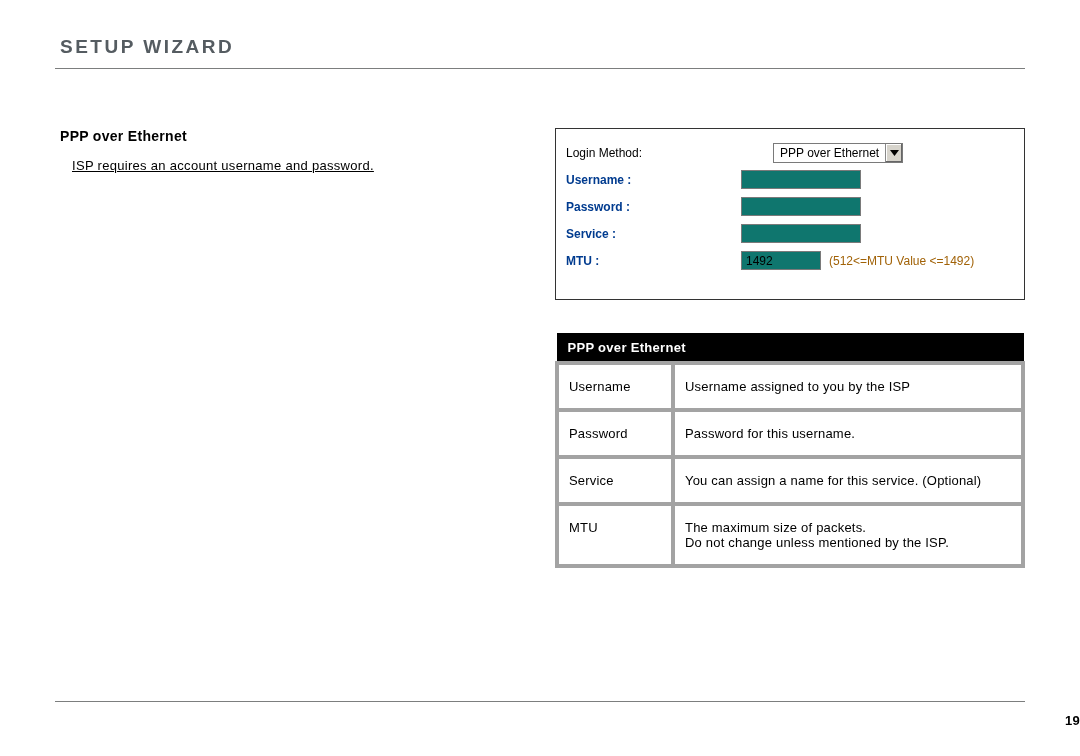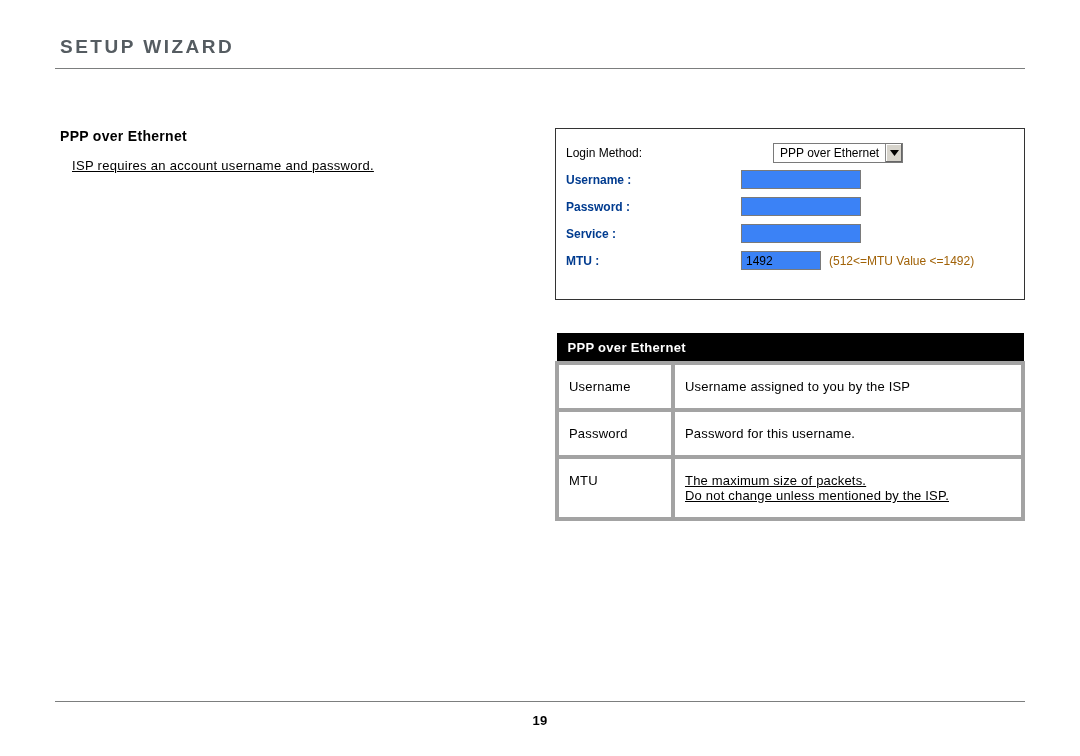--- a/index.html
+++ b/index.html
@@ -78,21 +78,21 @@
   .cfg-label.bold { color: #003b8f; font-weight: bold; }
   .cfg-control {
     display: flex;
     align-items: center;
     gap: 8px;
   }
   .text-input {
     height: 19px;
     width: 120px;
     border: 1px solid #7a7a7a;
-    background: #3b82f6;
+    background: #0f766e;
     font-family: Verdana, Arial, sans-serif;
     font-size: 12px;
     padding: 0 4px;
     box-sizing: border-box;
   }
   .small-input { width: 80px; }
   .select-wrap {
     display: inline-flex;
     align-items: center;
     height: 20px;
@@ -152,21 +152,21 @@
     left: 55px;
     top: 701px;
     width: 970px;
     height: 0;
     border-bottom: 1px solid #7c7e7e;
   }
   .page-num {
     position: absolute;
     width: 100%;
     top: 713px;
-    text-align: center;
+    text-align: right;
     font-size: 13px;
     font-weight: bold;
     letter-spacing: 0.3px;
   }
   svg.tri { width: 9px; height: 6px; }
 </style>
 </head>
 <body>
 
 <div class="page">
@@ -233,22 +233,26 @@
     </tr>
     <tr>
       <td class="key">Username</td>
       <td>Username assigned to you by the ISP</td>
     </tr>
     <tr>
       <td class="key">Password</td>
       <td>Password for this username.</td>
     </tr>
     <tr>
+      <td class="key">Service</td>
+      <td>You can assign a name for this service. (Optional)</td>
+    </tr>
+    <tr>
       <td class="key">MTU</td>
-      <td style="white-space:pre-line;text-decoration:underline;">The maximum size of packets.
+      <td style="white-space:pre-line;">The maximum size of packets.
 Do not change unless mentioned by the ISP.</td>
     </tr>
   </tbody>
     </table>
 
   <div class="hr-bottom"></div>
   <div class="page-num">19</div>
 
 </div>
 

